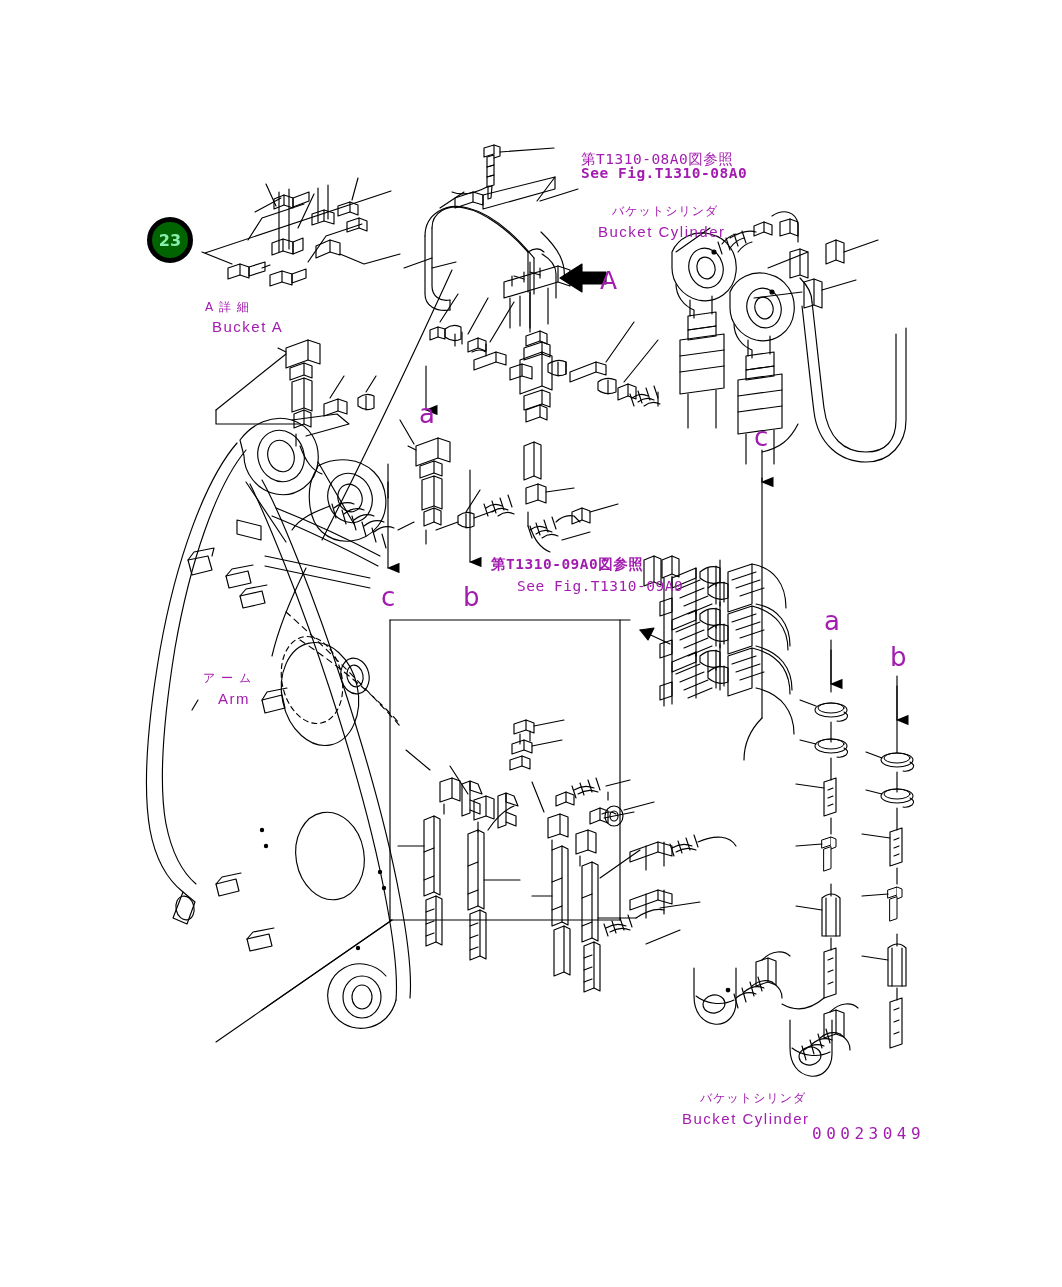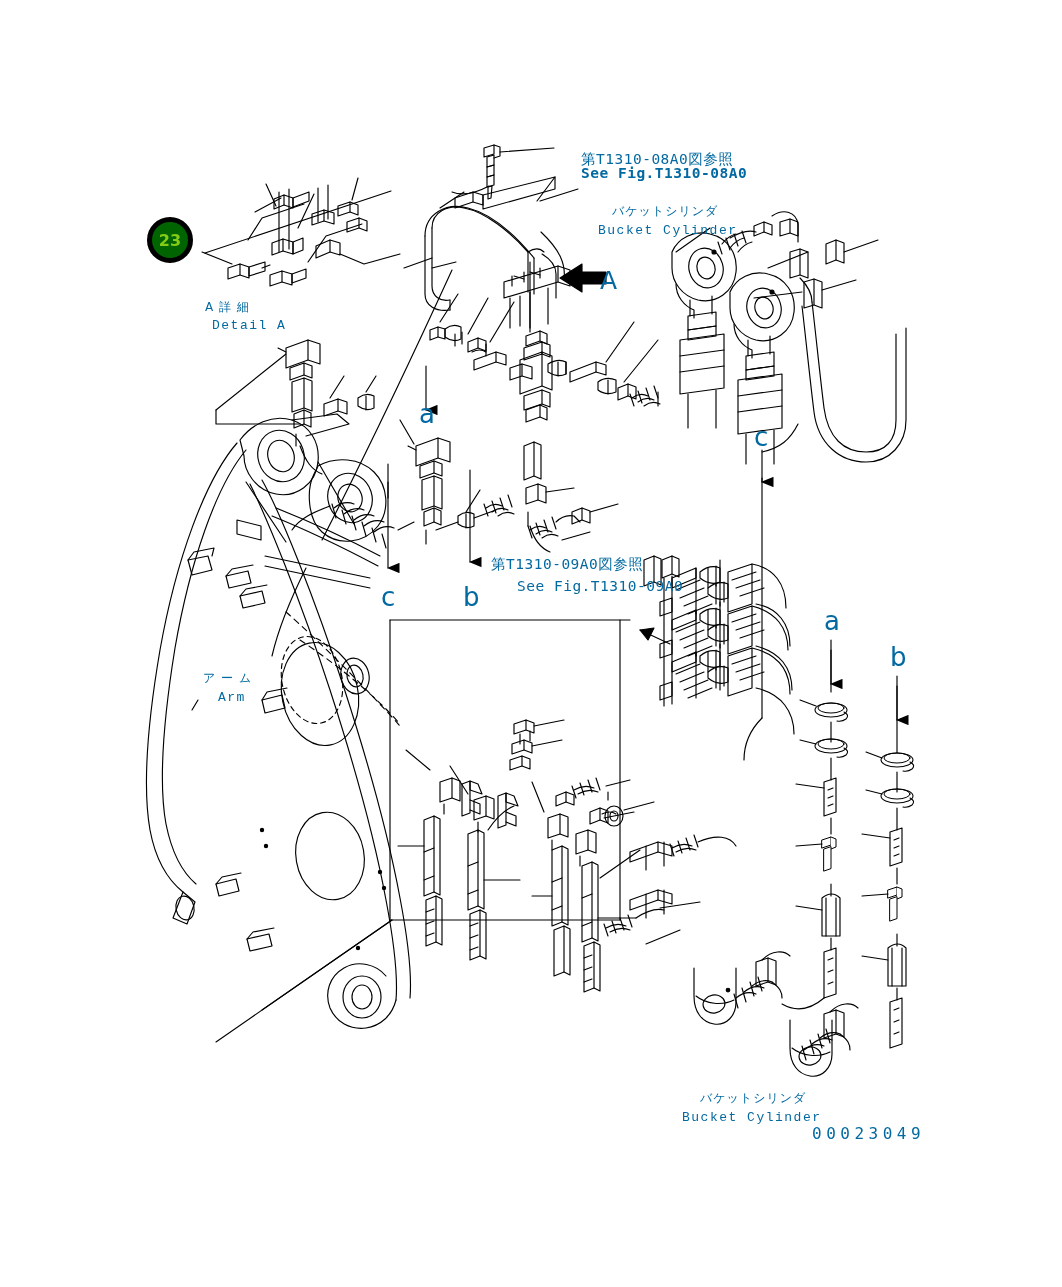--- a/index.html
+++ b/index.html
@@ -5,33 +5,33 @@
 <style>
   html,body{margin:0;padding:0;background:#ffffff;}
   body{
     width:1062px;height:1287px;position:relative;overflow:hidden;
     font-family:"DejaVu Sans Mono","Liberation Mono",monospace;
     color:#000;
   }
   #stage{position:absolute;inset:0;width:1062px;height:1287px;}
   svg#drawing{position:absolute;left:0;top:0;width:1062px;height:1287px;}
 
-  .lbl{position:absolute;white-space:pre;color:#0369a1;line-height:1.25;}
+  .lbl{position:absolute;white-space:pre;color:#a21caf;line-height:1.25;}
   .lbl-jp{font-family:"DejaVu Sans","Liberation Sans",sans-serif;font-size:12px;letter-spacing:1px;}
-  .lbl-en{font-family:Liberation Mono, monospace;font-size:13px;letter-spacing:1.5px;}
+  .lbl-en{font-family:Liberation Sans, sans-serif;font-size:15px;letter-spacing:1.5px;}
   .lbl-ref{font-size:14.5px;letter-spacing:0.5px;}
   .lbl-letter{font-family:"DejaVu Sans","Liberation Sans",sans-serif;font-size:26px;}
   .lbl-letterA{font-family:"DejaVu Sans","Liberation Sans",sans-serif;font-size:25px;}
   .lbl-num{font-family:"DejaVu Sans Mono","Liberation Mono",monospace;font-size:16px;letter-spacing:4.5px;}
 
   .callout{
     position:absolute;width:46px;height:46px;border-radius:50%;
     background:#006400;border:5px solid #000;
     display:flex;align-items:center;justify-content:center;
-    color:#84cc16;font-family:"DejaVu Sans","Liberation Sans",sans-serif;
+    color:#86efac;font-family:"DejaVu Sans","Liberation Sans",sans-serif;
     font-size:16px;font-weight:bold;box-sizing:border-box;
   }
 </style>
 </head>
 <body>
 
 <div id="stage">
 
   <svg id="drawing" viewBox="0 0 1062 1287">
     <defs>
@@ -626,29 +626,29 @@
       </g>
 
     </g>
   </svg>
 
   <div class="callout" style="left:147px;top:217px;">
     <span>23</span>
   </div>
 
   <div class="lbl lbl-jp" style="left:205px;top:300px;">A 詳 細</div>
-  <div class="lbl lbl-en" style="left:212px;top:318px;">Detail A</div>
+  <div class="lbl lbl-en" style="left:212px;top:318px;">Bucket A</div>
 
   <div class="lbl lbl-jp" style="left:203px;top:671px;">ア ー ム</div>
   <div class="lbl lbl-en" style="left:218px;top:690px;">Arm</div>
 
   <div class="lbl lbl-ref" style="left:581px;top:150px;">第T1310-08A0図参照</div>
   <div class="lbl lbl-ref" style="left:581px;top:164px;font-weight:bold;">See Fig.T1310-08A0</div>
 
-  <div class="lbl lbl-ref" style="left:491px;top:555px;">第T1310-09A0図参照</div>
+  <div class="lbl lbl-ref" style="left:491px;top:555px;font-weight:bold;">第T1310-09A0図参照</div>
   <div class="lbl lbl-ref" style="left:517px;top:577px;">See Fig.T1310-09A0</div>
 
   <div class="lbl lbl-jp" style="left:612px;top:204px;">バケットシリンダ</div>
   <div class="lbl lbl-en" style="left:598px;top:223px;">Bucket Cylinder</div>
 
   <div class="lbl lbl-jp" style="left:700px;top:1091px;">バケットシリンダ</div>
   <div class="lbl lbl-en" style="left:682px;top:1110px;">Bucket Cylinder</div>
 
   <div class="lbl lbl-num" style="left:812px;top:1124px;">00023049</div>
 

